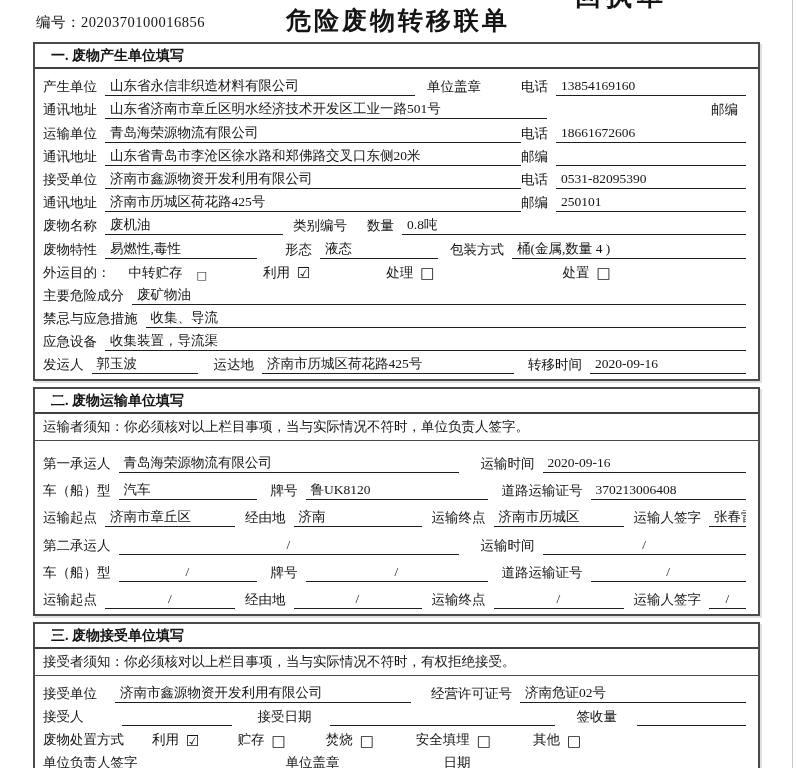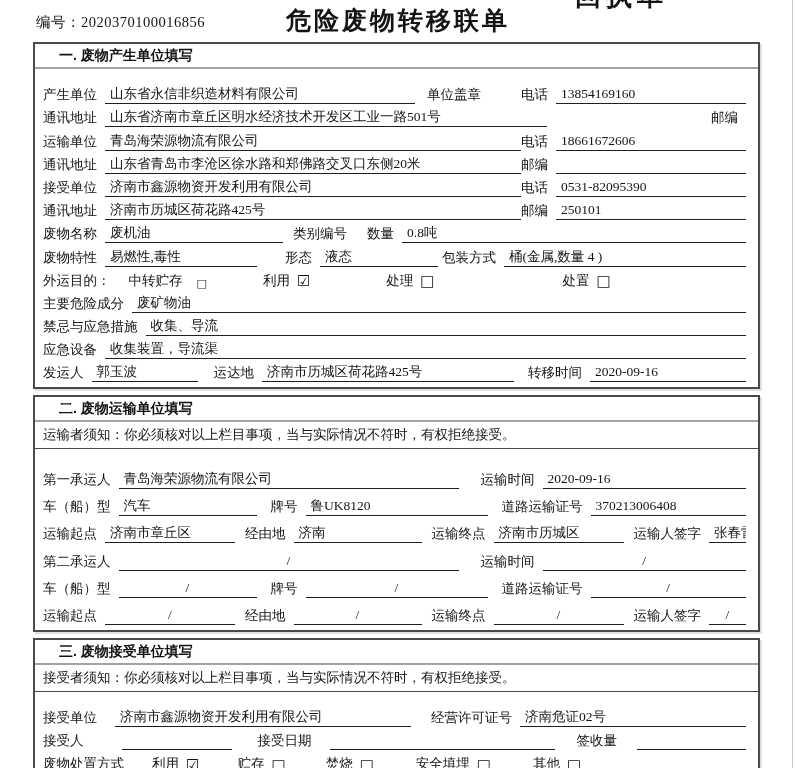--- a/index.html
+++ b/index.html
@@ -7,24 +7,24 @@
         font-family:"Liberation Serif","DejaVu Serif",serif;color:#141414}
   .page-edge{position:absolute;right:3px;top:0;bottom:0;width:1px;background:#c9c9c9}
   .hdr{position:relative;height:42px}
   .docno{position:absolute;left:36px;top:13px;font-size:14.5px;letter-spacing:.5px}
   .title{position:absolute;left:0;right:0;top:4px;text-align:center;font-size:25px;font-weight:bold;
          letter-spacing:3px;font-family:"Liberation Sans","DejaVu Sans",sans-serif}
   .stamp{position:absolute;left:575px;top:0;height:10px;width:130px;overflow:hidden}
   .stamp-in{display:block;font-weight:bold;font-size:26px;line-height:1;margin-top:-17px;
             letter-spacing:5px;font-family:"Liberation Sans","DejaVu Sans",sans-serif}
   .box{margin:0 0 6px 33px;width:723px;border:2px solid #4a4a4a;box-shadow:2px 2px 0 rgba(0,0,0,.12);background:#fff}
-  .sec-h{height:23px;line-height:23px;border-bottom:2px solid #a3a3a3;font-weight:bold;font-size:14px;
-         padding-left:24px;font-family:Liberation Sans, sans-serif}
+  .sec-h{height:23px;line-height:23px;border-bottom:2px solid #404040;font-weight:bold;font-size:14px;
+         padding-left:16px;font-family:Liberation Serif, serif}
   .notice{height:26px;line-height:26px;border-bottom:1.5px solid #4a4a4a;padding-left:8px;font-size:13.5px}
-  .rows{padding:12px 12px 5px 8px}
+  .rows{padding:4px 12px 5px 8px}
   .row{display:flex;align-items:flex-end;font-size:13.5px}
   .s1 .row{height:23.2px}
   .s2 .row{height:27.3px}
   .s3 .row{height:23px}
   .lbl{white-space:nowrap;margin-right:8px}
   .u{border-bottom:1px solid #1f1f1f;white-space:nowrap;padding:0 5px;overflow:hidden;min-height:17px}
   .fill{flex:1}
   .ctr{text-align:center}
   .right{margin-left:auto;display:flex;align-items:flex-end}
   .bx{font-family:"DejaVu Sans",sans-serif;font-size:15px;line-height:1.1;margin-left:7px}
@@ -103,21 +103,21 @@
         <span class="u" style="width:168px">废机油</span>
         <span class="lbl" style="margin-left:10px">类别编号</span>
         <span class="lbl" style="margin-left:12px">数量</span>
         <span class="u fill">0.8吨</span>
       </div>
       <div class="row">
         <span class="lbl">废物特性</span>
         <span class="u" style="width:142px">易燃性,毒性</span>
         <span class="lbl" style="margin-left:28px">形态</span>
         <span class="u" style="width:108px">液态</span>
-        <span class="lbl" style="margin-left:4px">包装方式</span>
+        <span class="lbl" style="margin-left:12px">包装方式</span>
         <span class="u fill">桶(金属,数量 4 )</span>
       </div>
       <div class="row">
         <span class="lbl">外运目的：</span>
         <span class="opt" style="margin-left:10px">中转贮存</span>
         <span class="bx sm">□</span>
         <span class="opt" style="margin-left:56px">利用</span>
         <span class="bx">☑</span>
         <span class="opt" style="margin-left:76px">处理</span>
         <span class="bx">□</span>
@@ -142,21 +142,21 @@
         <span class="lbl" style="margin-left:16px">运达地</span>
         <span class="u" style="width:242px">济南市历城区荷花路425号</span>
         <span class="lbl" style="margin-left:14px">转移时间</span>
         <span class="u fill">2020-09-16</span>
       </div>
     </div>
   </div>
 
   <div class="box s2">
     <div class="sec-h">二. 废物运输单位填写</div>
-    <div class="notice">运输者须知：你必须核对以上栏目事项，当与实际情况不符时，有权拒绝接受。</div>
+    <div class="notice">运输者须知：你必须核对以上栏目事项，当与实际情况不符时，单位负责人签字。</div>
     <div class="rows">
       <div class="row">
         <span class="lbl">第一承运人</span>
         <span class="u" style="width:330px">青岛海荣源物流有限公司</span>
         <span class="lbl" style="margin-left:22px">运输时间</span>
         <span class="u fill">2020-09-16</span>
       </div>
       <div class="row">
         <span class="lbl">车（船）型</span>
         <span class="u" style="width:128px">汽车</span>

